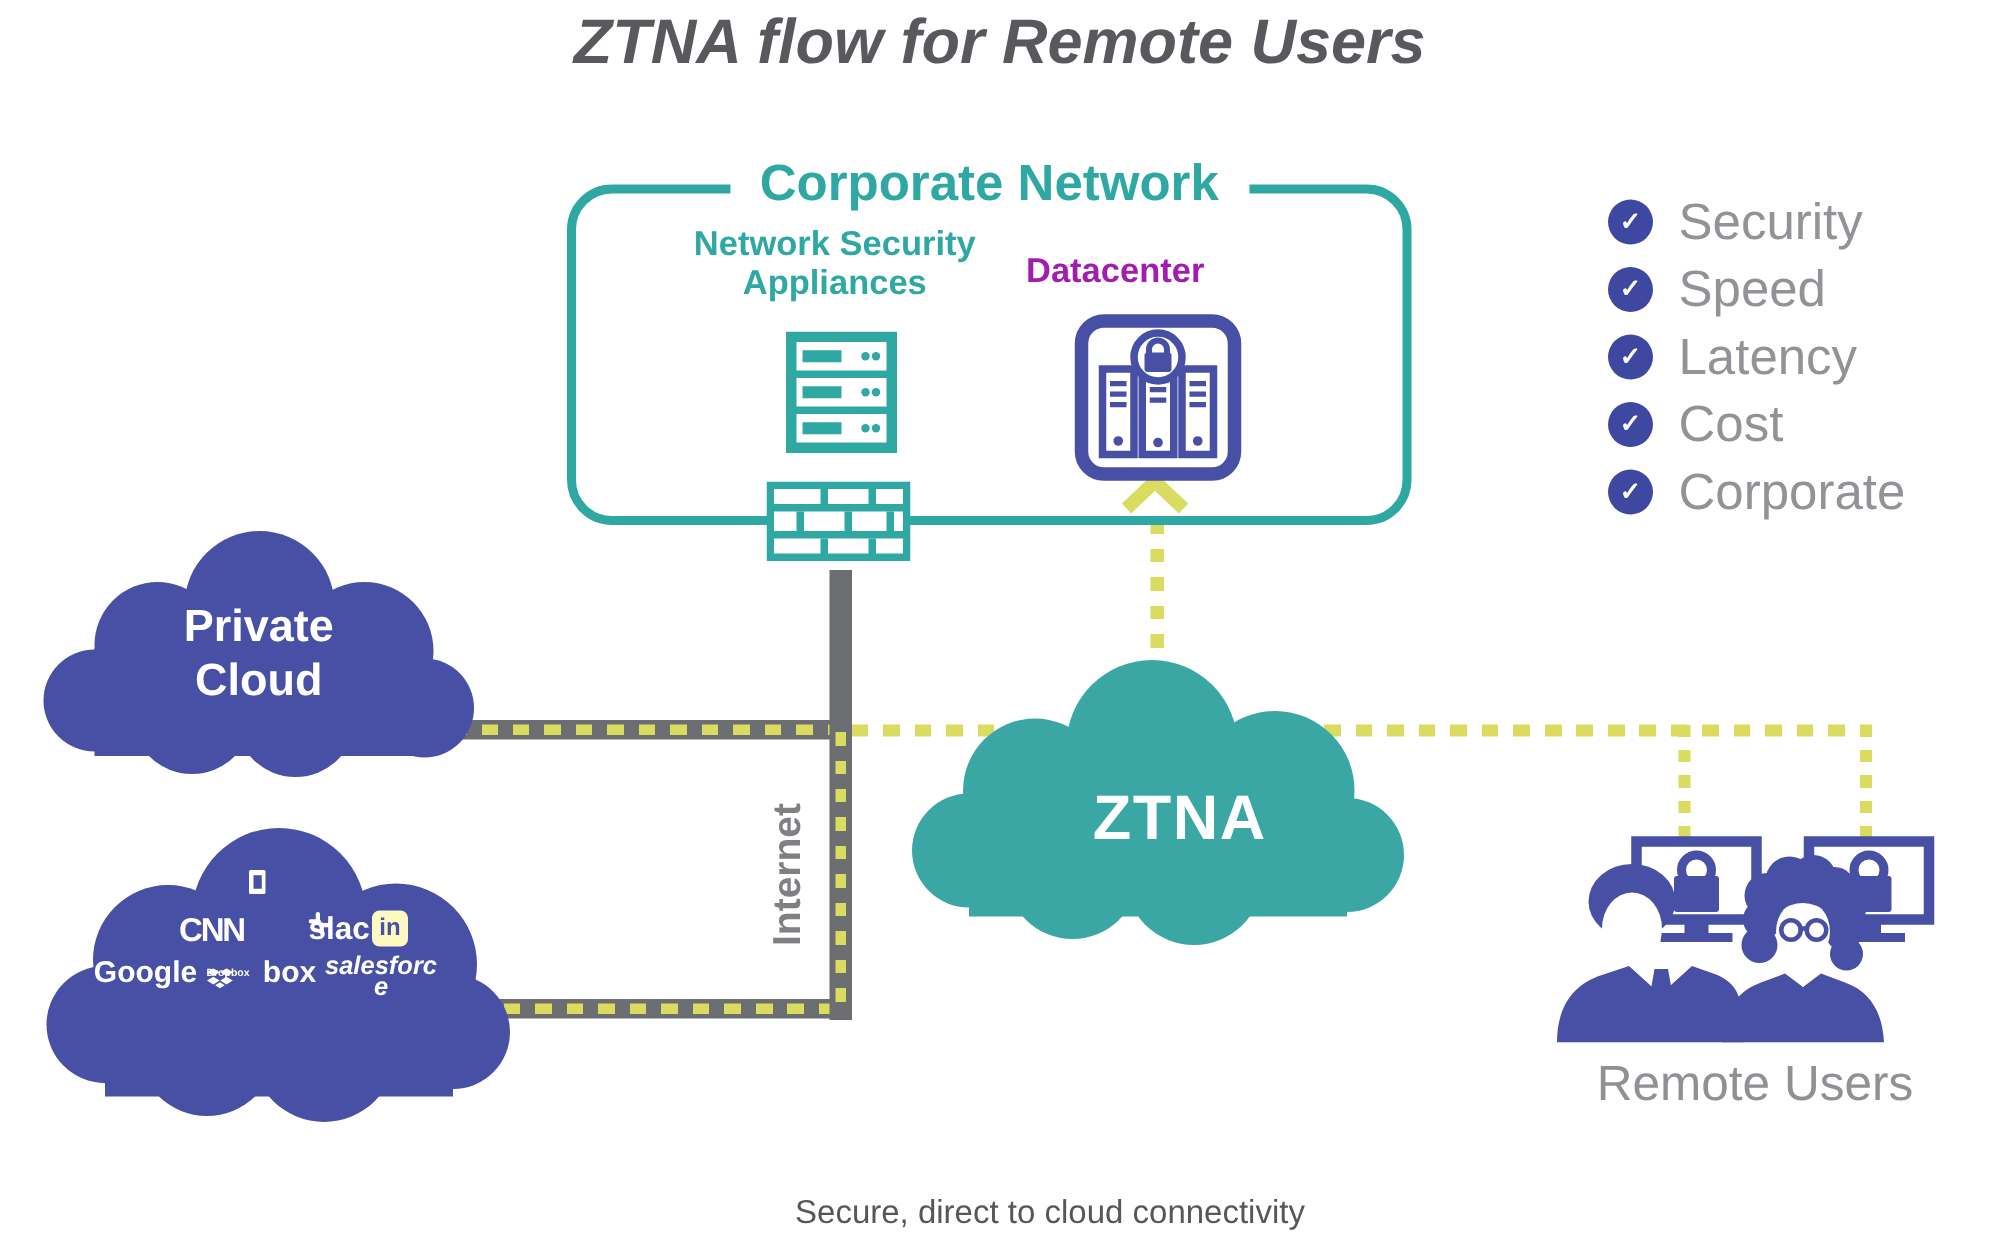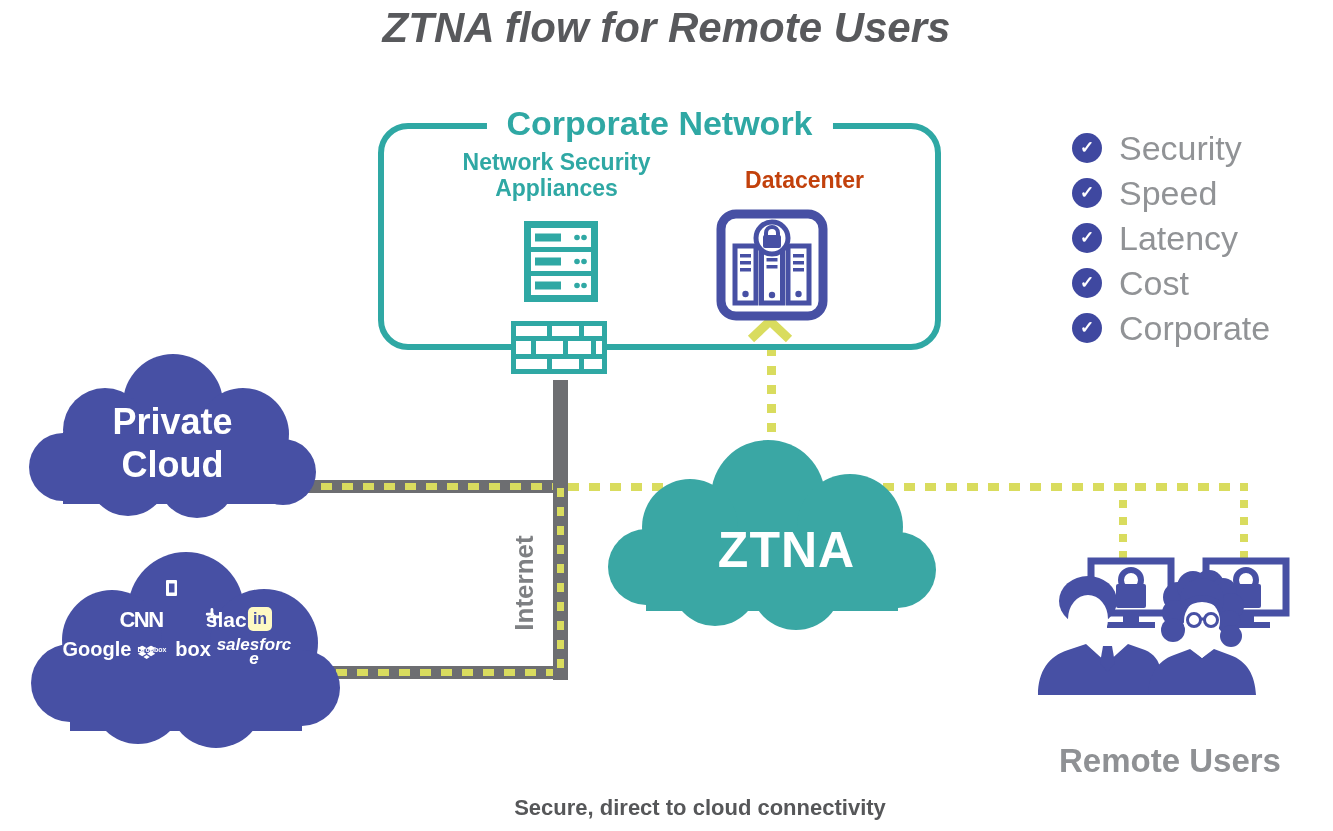--- a/index.html
+++ b/index.html
@@ -2,29 +2,29 @@
 <html><head>
 <meta charset="utf-8">
 <style>
   html,body{margin:0;padding:0;background:#fff;}
   #stage{position:relative;width:1333px;height:831px;background:#fff;overflow:hidden;
          font-family:"Liberation Sans", sans-serif;}
   .abs{position:absolute;}
 
   
   .page-title{top:4px;left:0;width:1333px;text-align:center;font-size:42px;font-weight:800;color:#58595c;font-style:italic;}
-  .caption{top:795px;left:420px;width:560px;text-align:center;font-size:22px;font-weight:bold;color:#565759;}
+  .caption{top:795px;left:420px;width:560px;text-align:center;font-size:22px;font-weight:normal;color:#565759;}
 
   
   .corp-box{left:378px;top:123px;width:551px;height:215px;border:6px solid #2fa8a4;border-radius:30px;z-index:4;}
   .corp-title{left:50%;top:-6px;transform:translate(-50%,-50%);background:#fff;padding:0 20px;
               font-size:34px;font-weight:bold;color:#2fa8a4;white-space:nowrap;}
   .appliances-label{left:40px;top:20px;width:265px;text-align:center;font-size:23px;line-height:1.15;
                     font-weight:bold;color:#2fa8a4;}
-  .datacenter-label{left:300px;top:38px;width:180px;text-align:right;font-size:23px;font-weight:bold;color:#c2410c;}
+  .datacenter-label{left:300px;top:38px;width:180px;text-align:left;font-size:23px;font-weight:bold;color:#a21caf;}
   .server-icon{left:140px;top:92px;}
   .dc-icon{left:332px;top:80px;}
   .firewall{left:511px;top:321px;z-index:6;}
 
   
   .gline{background:#6d6e71;z-index:1;}
   .gline .dashes-h{position:absolute;left:4px;right:4px;top:3px;height:7px;
       background:repeating-linear-gradient(90deg,#d9dc5e 0 11px,transparent 11px 21px);}
   .gline .dashes-v{position:absolute;left:4px;width:7px;
       background:repeating-linear-gradient(180deg,#d9dc5e 0 9px,transparent 9px 19px);}
@@ -42,25 +42,25 @@
   .chevron{left:746px;top:316px;z-index:2;}
   .internet-label{left:447px;top:565px;width:160px;height:36px;transform:rotate(-90deg);
       text-align:center;font-size:26px;font-weight:bold;color:#7e8083;z-index:2;}
 
   
   .cloud{z-index:2;}
   .cloud-private{left:25px;top:352px;width:295px;height:168px;}
   .cloud-public{left:28px;top:548px;width:314px;height:214px;}
   .cloud-ztna{left:600px;top:437px;width:345px;height:205px;}
   .cloud svg{position:absolute;left:0;top:0;}
-  .private-text{left:0;right:0;top:48px;text-align:center;font-size:36px;line-height:1.2;
+  .private-text{left:0;right:0;top:48px;text-align:center;font-size:30px;line-height:1.2;
                 font-weight:bold;color:#fff;}
   .private-text span{display:inline-block;width:190px;}
   .public-text{left:0;right:0;top:120px;text-align:center;font-size:33px;font-weight:bold;color:#fff;}
-  .ztna-text{left:28px;right:0;top:84px;text-align:center;font-size:50px;font-weight:bold;color:#fff;letter-spacing:1px;}
+  .ztna-text{left:28px;right:0;top:84px;text-align:center;font-size:42px;font-weight:bold;color:#fff;letter-spacing:1px;}
 
   
   .logo{position:absolute;transform:translate(-50%,-50%);color:#fff;white-space:nowrap;display:flex;align-items:center;gap:4px;}
   .logo-office{left:135px;top:30px;}
   .logo-cnn{left:113px;top:72px;font-size:22px;font-weight:800;letter-spacing:-1.5px;}
   .logo-slack{left:172px;top:72px;font-size:21px;font-weight:800;margin-left:32px;}
   .logo-linkedin{left:232px;top:71px;}
   .in-badge{width:24px;height:24px;background:#fef9c3;border-radius:5px;color:#4750a4;
             font-size:16px;font-weight:800;text-align:center;line-height:23px;}
   .logo-google{left:69px;top:101px;font-size:20px;font-weight:600;}
@@ -72,21 +72,21 @@
   
   .benefits{left:1072px;top:133px;z-index:2;}
   .benefit-row{display:flex;align-items:center;gap:17px;margin-bottom:15px;height:30px;}
   .check-circle{width:30px;height:30px;border-radius:50%;background:#3f48a0;color:#fff;
                 font-size:17px;font-weight:bold;text-align:center;line-height:30px;flex:0 0 30px;}
   .benefit-label{font-size:34px;font-weight:normal;color:#919396;line-height:1;}
 
   
   .remote-users{left:1035px;top:545px;z-index:2;}
   .remote-label{left:1040px;top:703px;width:260px;text-align:center;font-size:33px;
-                font-weight:bold;color:#8f9194;margin-top:39px;}
+                font-weight:normal;color:#8f9194;}
 </style>
 </head>
 <body>
 
 <div id="stage">
 
   <div class="abs page-title">ZTNA flow for Remote Users</div>
 
   <div class="abs gline line-h1">
       <div class="dashes-h"></div>

